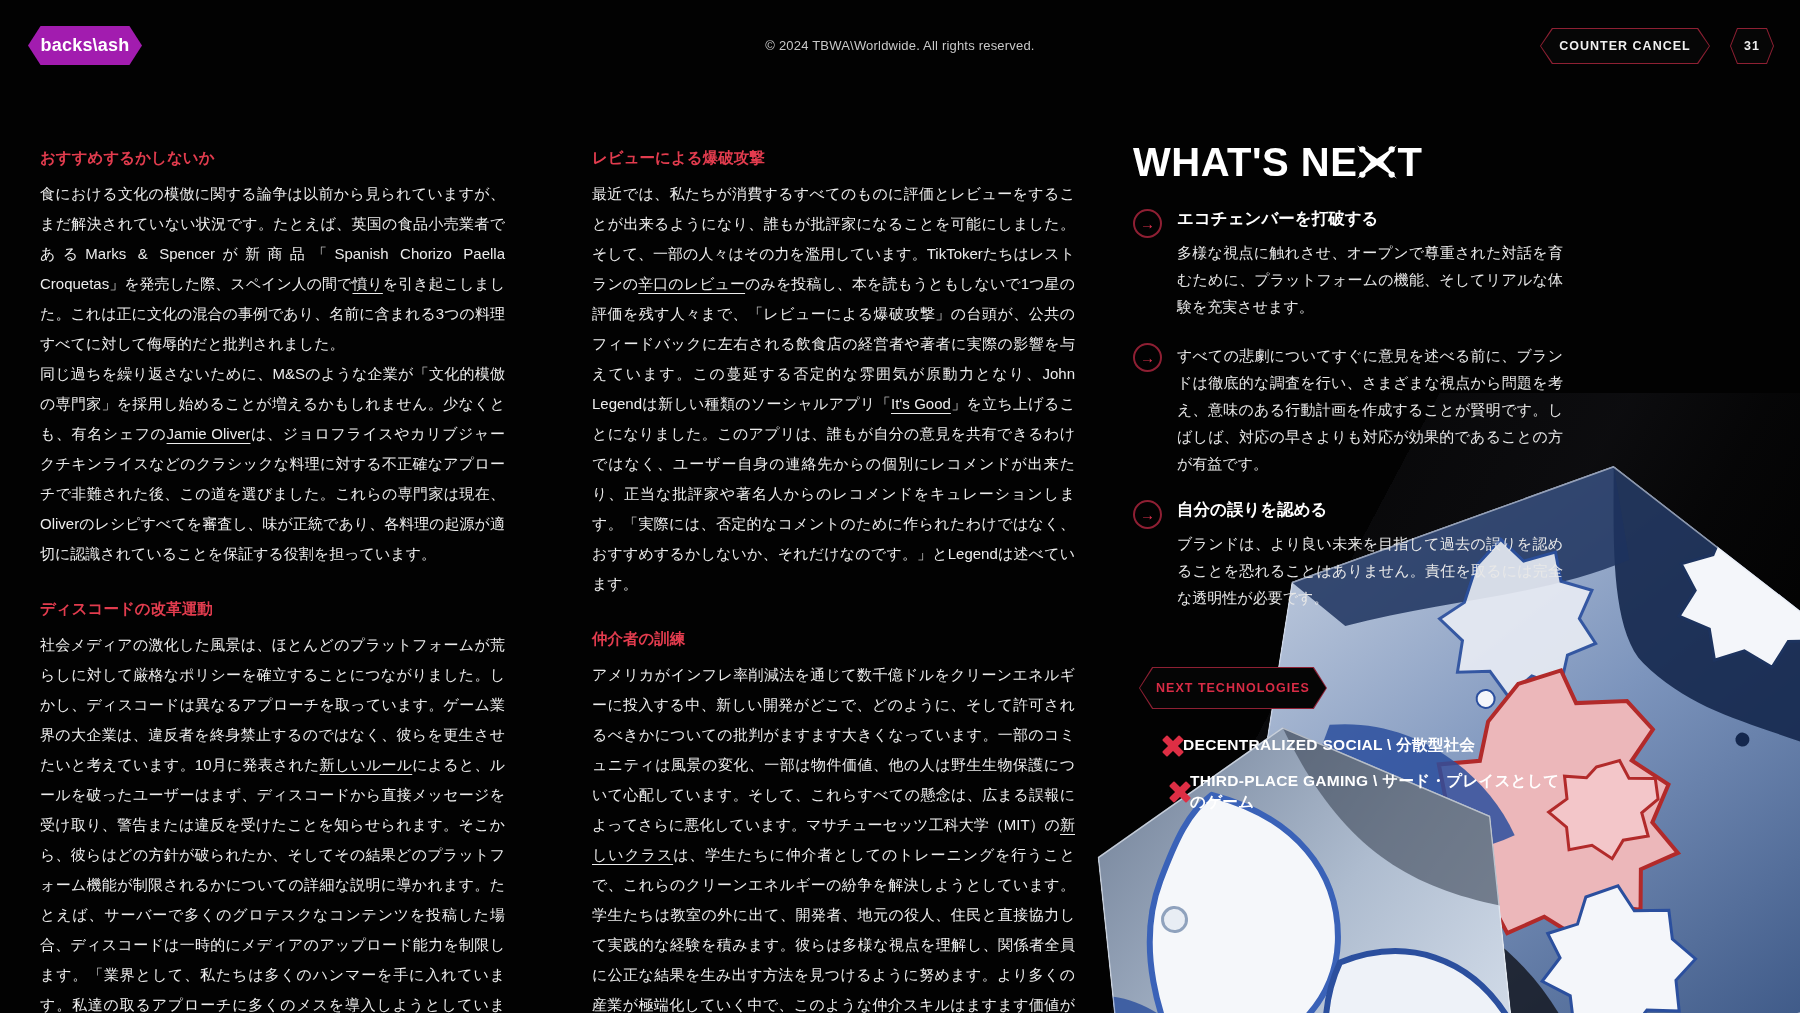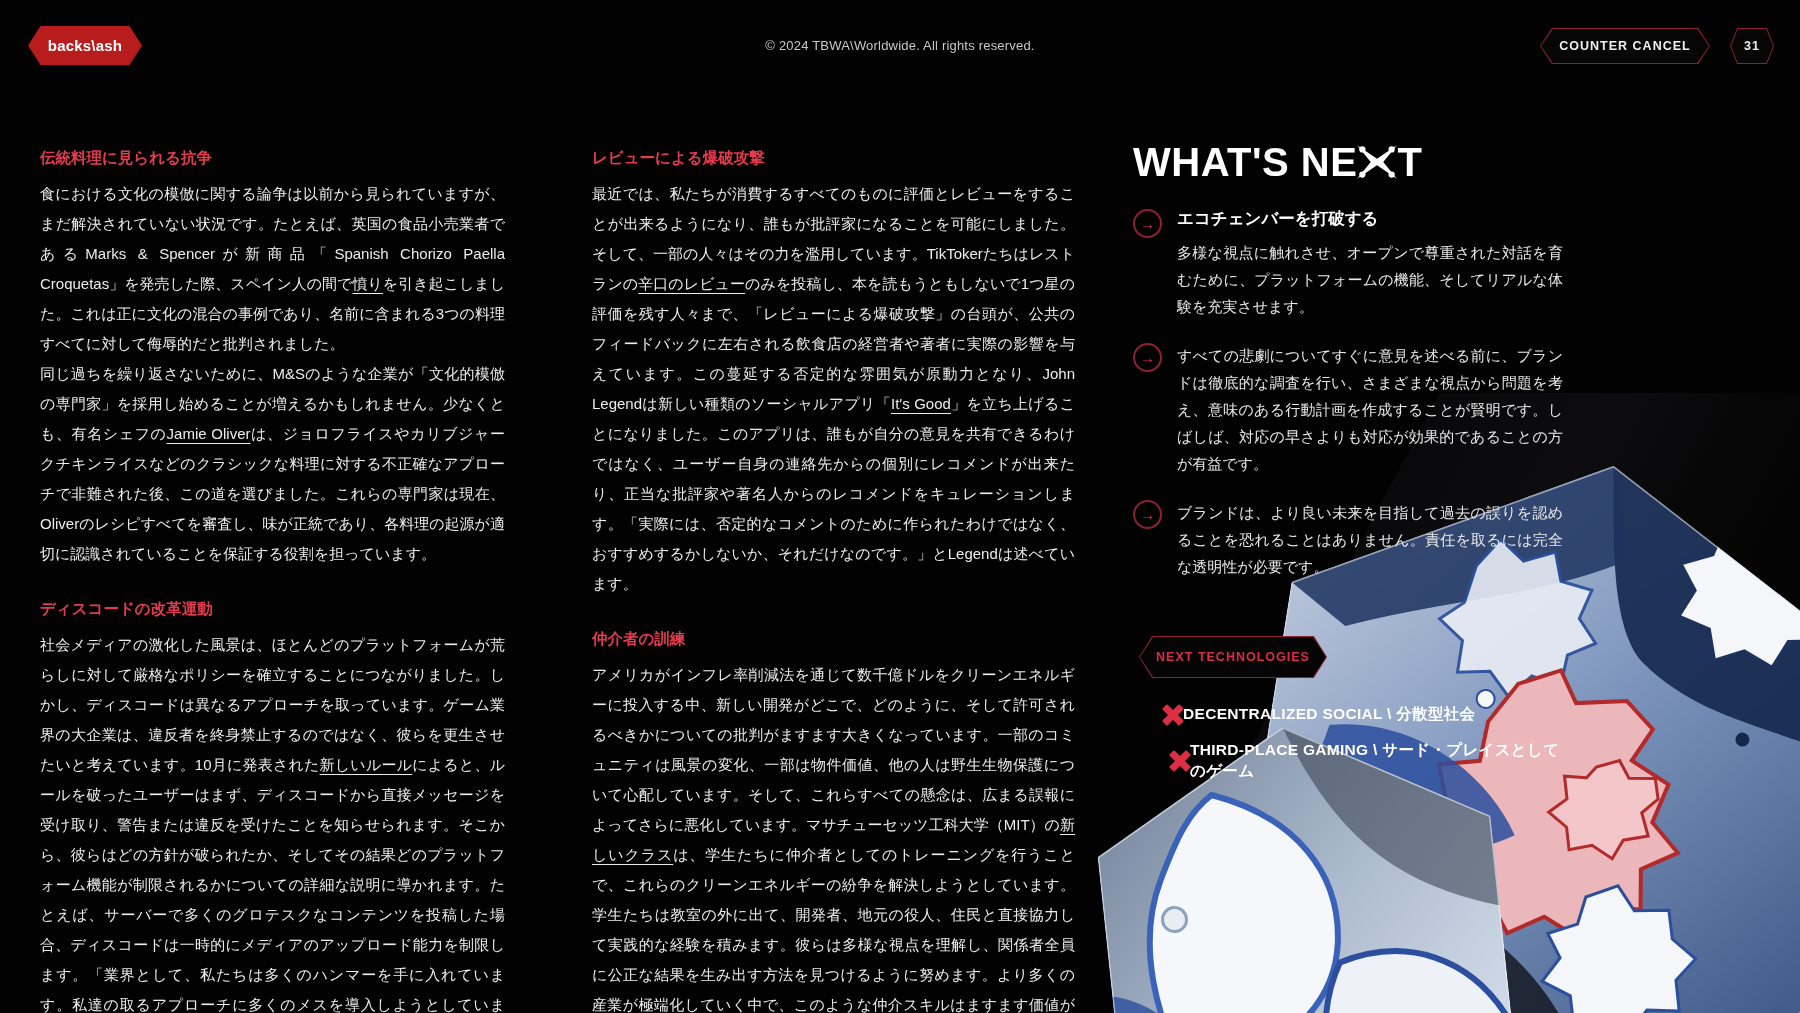--- a/index.html
+++ b/index.html
@@ -1,23 +1,23 @@
 <!DOCTYPE html>
 <html><head>
 <meta charset="utf-8">
 <style>
   html,body{margin:0;padding:0;background:#000;}
   #page{position:relative;width:1800px;height:1013px;background:#020202;overflow:hidden;
         font-family:"Liberation Sans","DejaVu Sans",sans-serif;color:#ededed;}
 
   
-  .logo{position:absolute;left:28px;top:26px;width:114px;height:39px;background:#b91c1c;
+  .logo{position:absolute;left:28px;top:26px;width:114px;height:39px;background:#a21caf;
         clip-path:polygon(11% 0,89% 0,100% 50%,89% 100%,11% 100%,0 50%);
         display:flex;align-items:center;justify-content:center;
-        color:#fff;font-weight:bold;font-size:15px;letter-spacing:.2px;}
+        color:#fff;font-weight:bold;font-size:18px;letter-spacing:.2px;}
   .copyright{position:absolute;top:38px;left:0;right:0;text-align:center;
              font-size:13px;color:#c9c9c9;letter-spacing:.2px;}
   .header-right{position:absolute;right:26px;top:28px;display:flex;gap:20px;align-items:center;}
   .hexwrap{clip-path:polygon(7% 0,93% 0,100% 50%,93% 100%,7% 100%,0 50%);
            background:#8e2033;padding:1px;display:inline-block;}
   .hexwrap.sm{clip-path:polygon(16% 0,84% 0,100% 50%,84% 100%,16% 100%,0 50%);}
   .hexin{clip-path:polygon(7% 0,93% 0,100% 50%,93% 100%,7% 100%,0 50%);
          background:#060606;height:34px;display:flex;align-items:center;justify-content:center;
          font-size:12.5px;font-weight:bold;letter-spacing:1px;color:#f0f0f0;}
   .hexwrap.sm .hexin{clip-path:polygon(16% 0,84% 0,100% 50%,84% 100%,16% 100%,0 50%);}
@@ -134,21 +134,21 @@
         </div>
     </div>
     <div class="hexwrap sm pn">
       <div class="hexin">
           <span>31</span>
         </div>
     </div>
   </div>
 
   <div class="col" id="col-0">
-      <div class="sec-heading">伝統料理に見られる抗争</div>
+      <div class="sec-heading">おすすめするかしないか</div>
       <p class="body-p"><span>食における文化の模倣に関する論争は以前から見られていますが、まだ解決されていない状況です。たとえば、英国の食品小売業者であるMarks &amp; Spencerが新商品「Spanish Chorizo Paella Croquetas」を発売した際、スペイン人の間で</span><span class="link">憤り</span><span>を引き起こしました。これは正に文化の混合の事例であり、名前に含まれる3つの料理すべてに対して侮辱的だと批判されました。</span></p>
       <p class="body-p"><span>同じ過ちを繰り返さないために、M&amp;Sのような企業が「文化的模倣の専門家」を採用し始めることが増えるかもしれません。少なくとも、有名シェフの</span><span class="link">Jamie Oliver</span><span>は、ジョロフライスやカリブジャークチキンライスなどのクラシックな料理に対する不正確なアプローチで非難された後、この道を選びました。これらの専門家は現在、Oliverのレシピすべてを審査し、味が正統であり、各料理の起源が適切に認識されていることを保証する役割を担っています。</span></p>
       <div class="sec-heading">ディスコードの改革運動</div>
       <p class="body-p"><span>社会メディアの激化した風景は、ほとんどのプラットフォームが荒らしに対して厳格なポリシーを確立することにつながりました。しかし、ディスコードは異なるアプローチを取っています。ゲーム業界の大企業は、違反者を終身禁止するのではなく、彼らを更生させたいと考えています。10月に発表された</span><span class="link">新しいルール</span><span>によると、ルールを破ったユーザーはまず、ディスコードから直接メッセージを受け取り、警告または違反を受けたことを知らせられます。そこから、彼らはどの方針が破られたか、そしてその結果どのプラットフォーム機能が制限されるかについての詳細な説明に導かれます。たとえば、サーバーで多くのグロテスクなコンテンツを投稿した場合、ディスコードは一時的にメディアのアップロード能力を制限します。「業界として、私たちは多くのハンマーを手に入れています。私達の取るアプローチに多くのメスを導入しようとしています」と、ディスコードの信頼&amp;安全の副社長である John Redgraveは述べています。「ユーザーが実際に行動を変えることができれば、単にディスコードだけに利益をもたらすのではなく、すべてのプラットフォームに利益をもたらします。」</span></p>
     </div>
   <div class="col" id="col-1">
       <div class="sec-heading">レビューによる爆破攻撃</div>
       <p class="body-p"><span>最近では、私たちが消費するすべてのものに評価とレビューをすることが出来るようになり、誰もが批評家になることを可能にしました。そして、一部の人々はその力を濫用しています。TikTokerたちはレストランの</span><span class="link">辛口のレビュー</span><span>のみを投稿し、本を読もうともしないで1つ星の評価を残す人々まで、「レビューによる爆破攻撃」の台頭が、公共のフィードバックに左右される飲食店の経営者や著者に実際の影響を与えています。この蔓延する否定的な雰囲気が原動力となり、John Legendは新しい種類のソーシャルアプリ「</span><span class="link">It's Good</span><span>」を立ち上げることになりました。このアプリは、誰もが自分の意見を共有できるわけではなく、ユーザー自身の連絡先からの個別にレコメンドが出来たり、正当な批評家や著名人からのレコメンドをキュレーションします。「実際には、否定的なコメントのために作られたわけではなく、おすすめするかしないか、それだけなのです。」とLegendは述べています。</span></p>
       <div class="sec-heading">仲介者の訓練</div>
       <p class="body-p"><span>アメリカがインフレ率削減法を通じて数千億ドルをクリーンエネルギーに投入する中、新しい開発がどこで、どのように、そして許可されるべきかについての批判がますます大きくなっています。一部のコミュニティは風景の変化、一部は物件価値、他の人は野生生物保護について心配しています。そして、これらすべての懸念は、広まる誤報によってさらに悪化しています。マサチューセッツ工科大学（MIT）の</span><span class="link">新しいクラス</span><span>は、学生たちに仲介者としてのトレーニングを行うことで、これらのクリーンエネルギーの紛争を解決しようとしています。学生たちは教室の外に出て、開発者、地元の役人、住民と直接協力して実践的な経験を積みます。彼らは多様な視点を理解し、関係者全員に公正な結果を生み出す方法を見つけるように努めます。より多くの産業が極端化していく中で、このような仲介スキルはますます価値が高まるでしょう。</span></p>
@@ -176,20 +176,21 @@
         </div>
         <div class="bullet">
           <span class="b-icon">→</span>
           <div>
             <div class="b-body">すべての悲劇についてすぐに意見を述べる前に、ブランドは徹底的な調査を行い、さまざまな視点から問題を考え、意味のある行動計画を作成することが賢明です。しばしば、対応の早さよりも対応が効果的であることの方が有益です。</div>
           </div>
         </div>
         <div class="bullet">
           <span class="b-icon">→</span>
           <div>
+            <div class="b-title">自分の誤りを認める</div>
             <div class="b-body">ブランドは、より良い未来を目指して過去の誤りを認めることを恐れることはありません。責任を取るには完全な透明性が必要です。</div>
           </div>
         </div>
       </div>
     <div class="hexwrap nt-wrap">
       <div class="hexin">
           <span>NEXT TECHNOLOGIES</span>
         </div>
     </div>
     <div id="tech">

